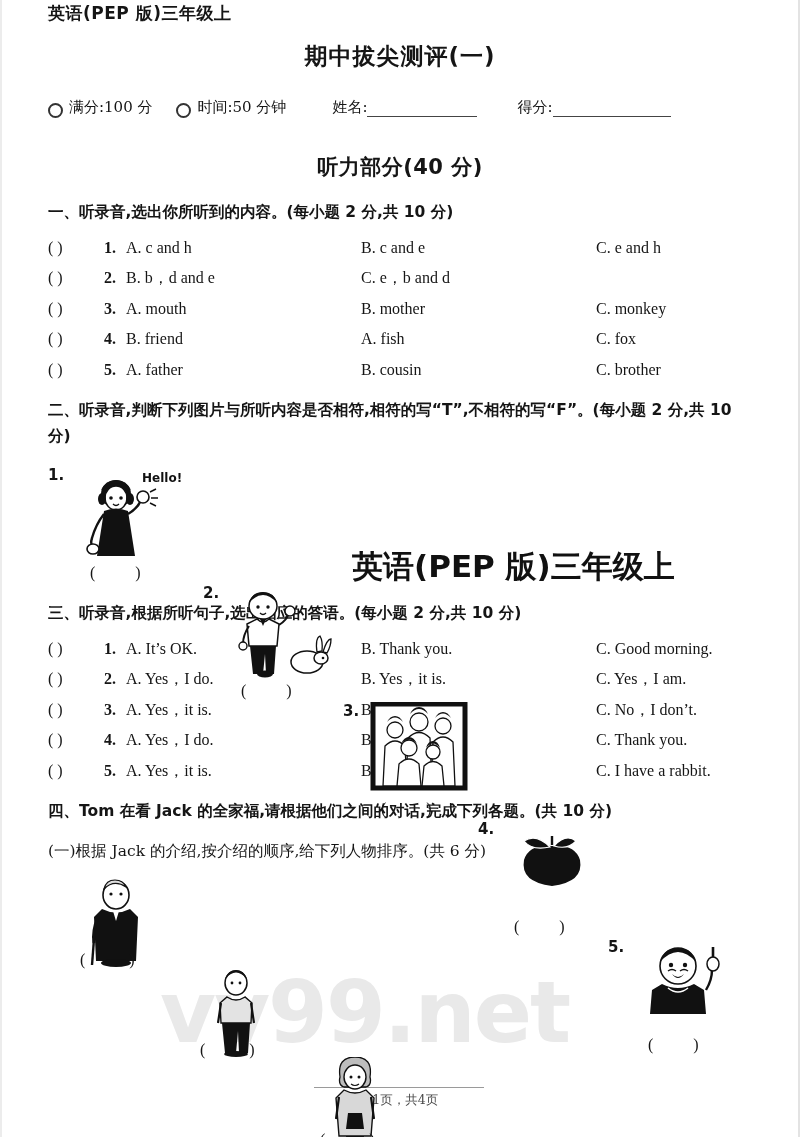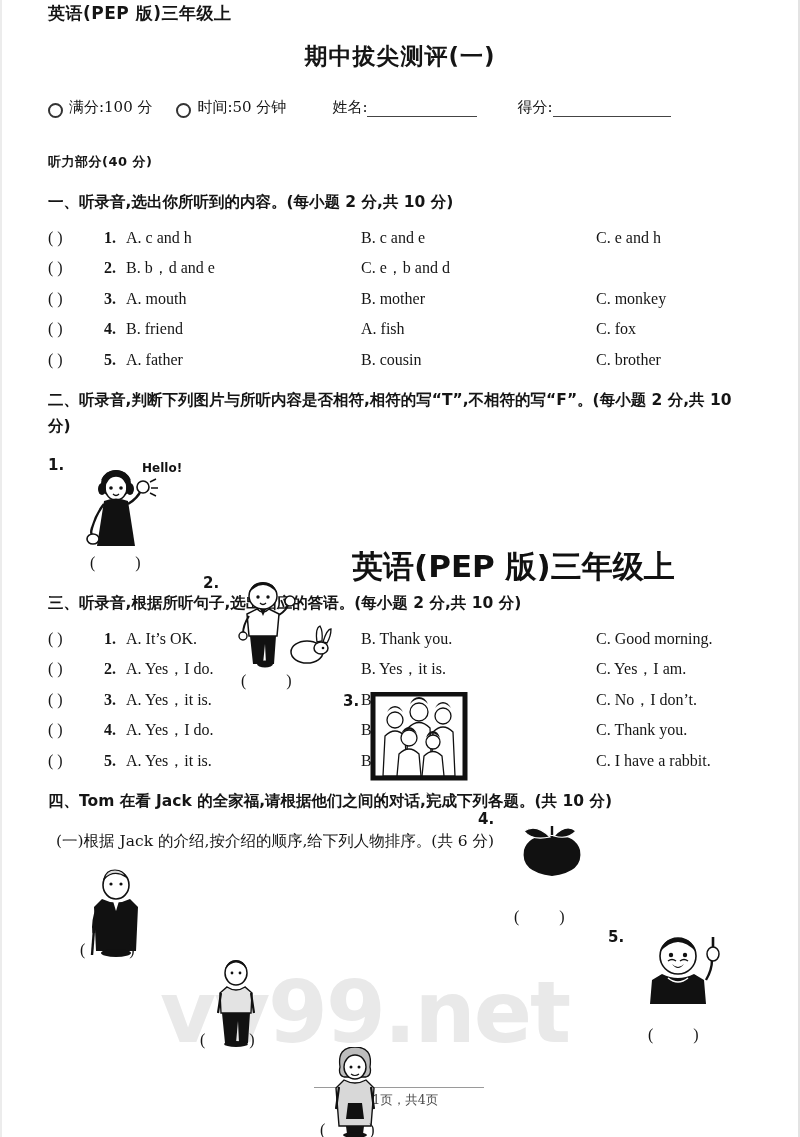--- a/index.html
+++ b/index.html
@@ -53,23 +53,23 @@
   .gap3{width:40px;display:inline-block;}
   .blank{
     display:inline-block;border-bottom:1.6px solid #444;
     height:15px;
   }
   .b1{width:110px;}
   .b2{width:118px;}
 
   
   .part-title{
-    text-align:left;
-    font-family:"DejaVu Sans","Liberation Sans",sans-serif;
-    font-weight:bold;font-size:13px;
+    text-align:center;
+    font-family:"DejaVu Sans","Liberation Sans",sans-serif;
+    font-weight:bold;font-size:21px;
     margin-top:36px;letter-spacing:.5px;
   }
   .q-head{
     font-family:"DejaVu Sans","Liberation Sans",sans-serif;
     font-weight:bold;font-size:15.5px;
     line-height:1.72;
     margin-top:18px;
   }
 
   
@@ -346,21 +346,21 @@
       <div class="row">
         <span class="paren">(        )</span>
         <span class="num">5.</span>
         <span class="opt">A.  Yes，it is.</span>
         <span class="opt">B.  It’s a rabbit.</span>
         <span class="opt last">C.  I have a rabbit.</span>
       </div>
     </div>
 
     <div class="q-head">四、Tom 在看 Jack 的全家福,请根据他们之间的对话,完成下列各题。(共 10 分)</div>
-    <div class="q-head" style="font-weight:normal;font-family:'DejaVu Serif','Liberation Serif',serif;font-size:15.5px;margin-top:14px;margin-left:8px;">(一)根据 Jack 的介绍,按介绍的顺序,给下列人物排序。(共 6 分)</div>
+    <div class="q-head" style="font-weight:normal;font-family:'DejaVu Serif','Liberation Serif',serif;font-size:15.5px;margin-top:14px;">(一)根据 Jack 的介绍,按介绍的顺序,给下列人物排序。(共 6 分)</div>
 
     <div class="figrow">
 
       <div class="figitem z" style="left:16px;width:110px;">
         <svg width="68" height="90" viewBox="0 0 68 90" style="margin-left:16px;">
           <ellipse cx="36" cy="18" rx="13" ry="14" fill="#fff" stroke="#111" stroke-width="1.6"></ellipse>
           <path d="M24 12 q10 -10 22 -2 q-3 -7 -11 -7 q-9 0 -11 9z" fill="#ddd" stroke="#111" stroke-width="1.2"></path>
           <circle cx="31" cy="17" r="1.6" fill="#111"></circle>
             <circle cx="41" cy="17" r="1.6" fill="#111"></circle>
           <path d="M28 26 q8 7 16 0 q-8 7 -16 0z" fill="#111"></path>

